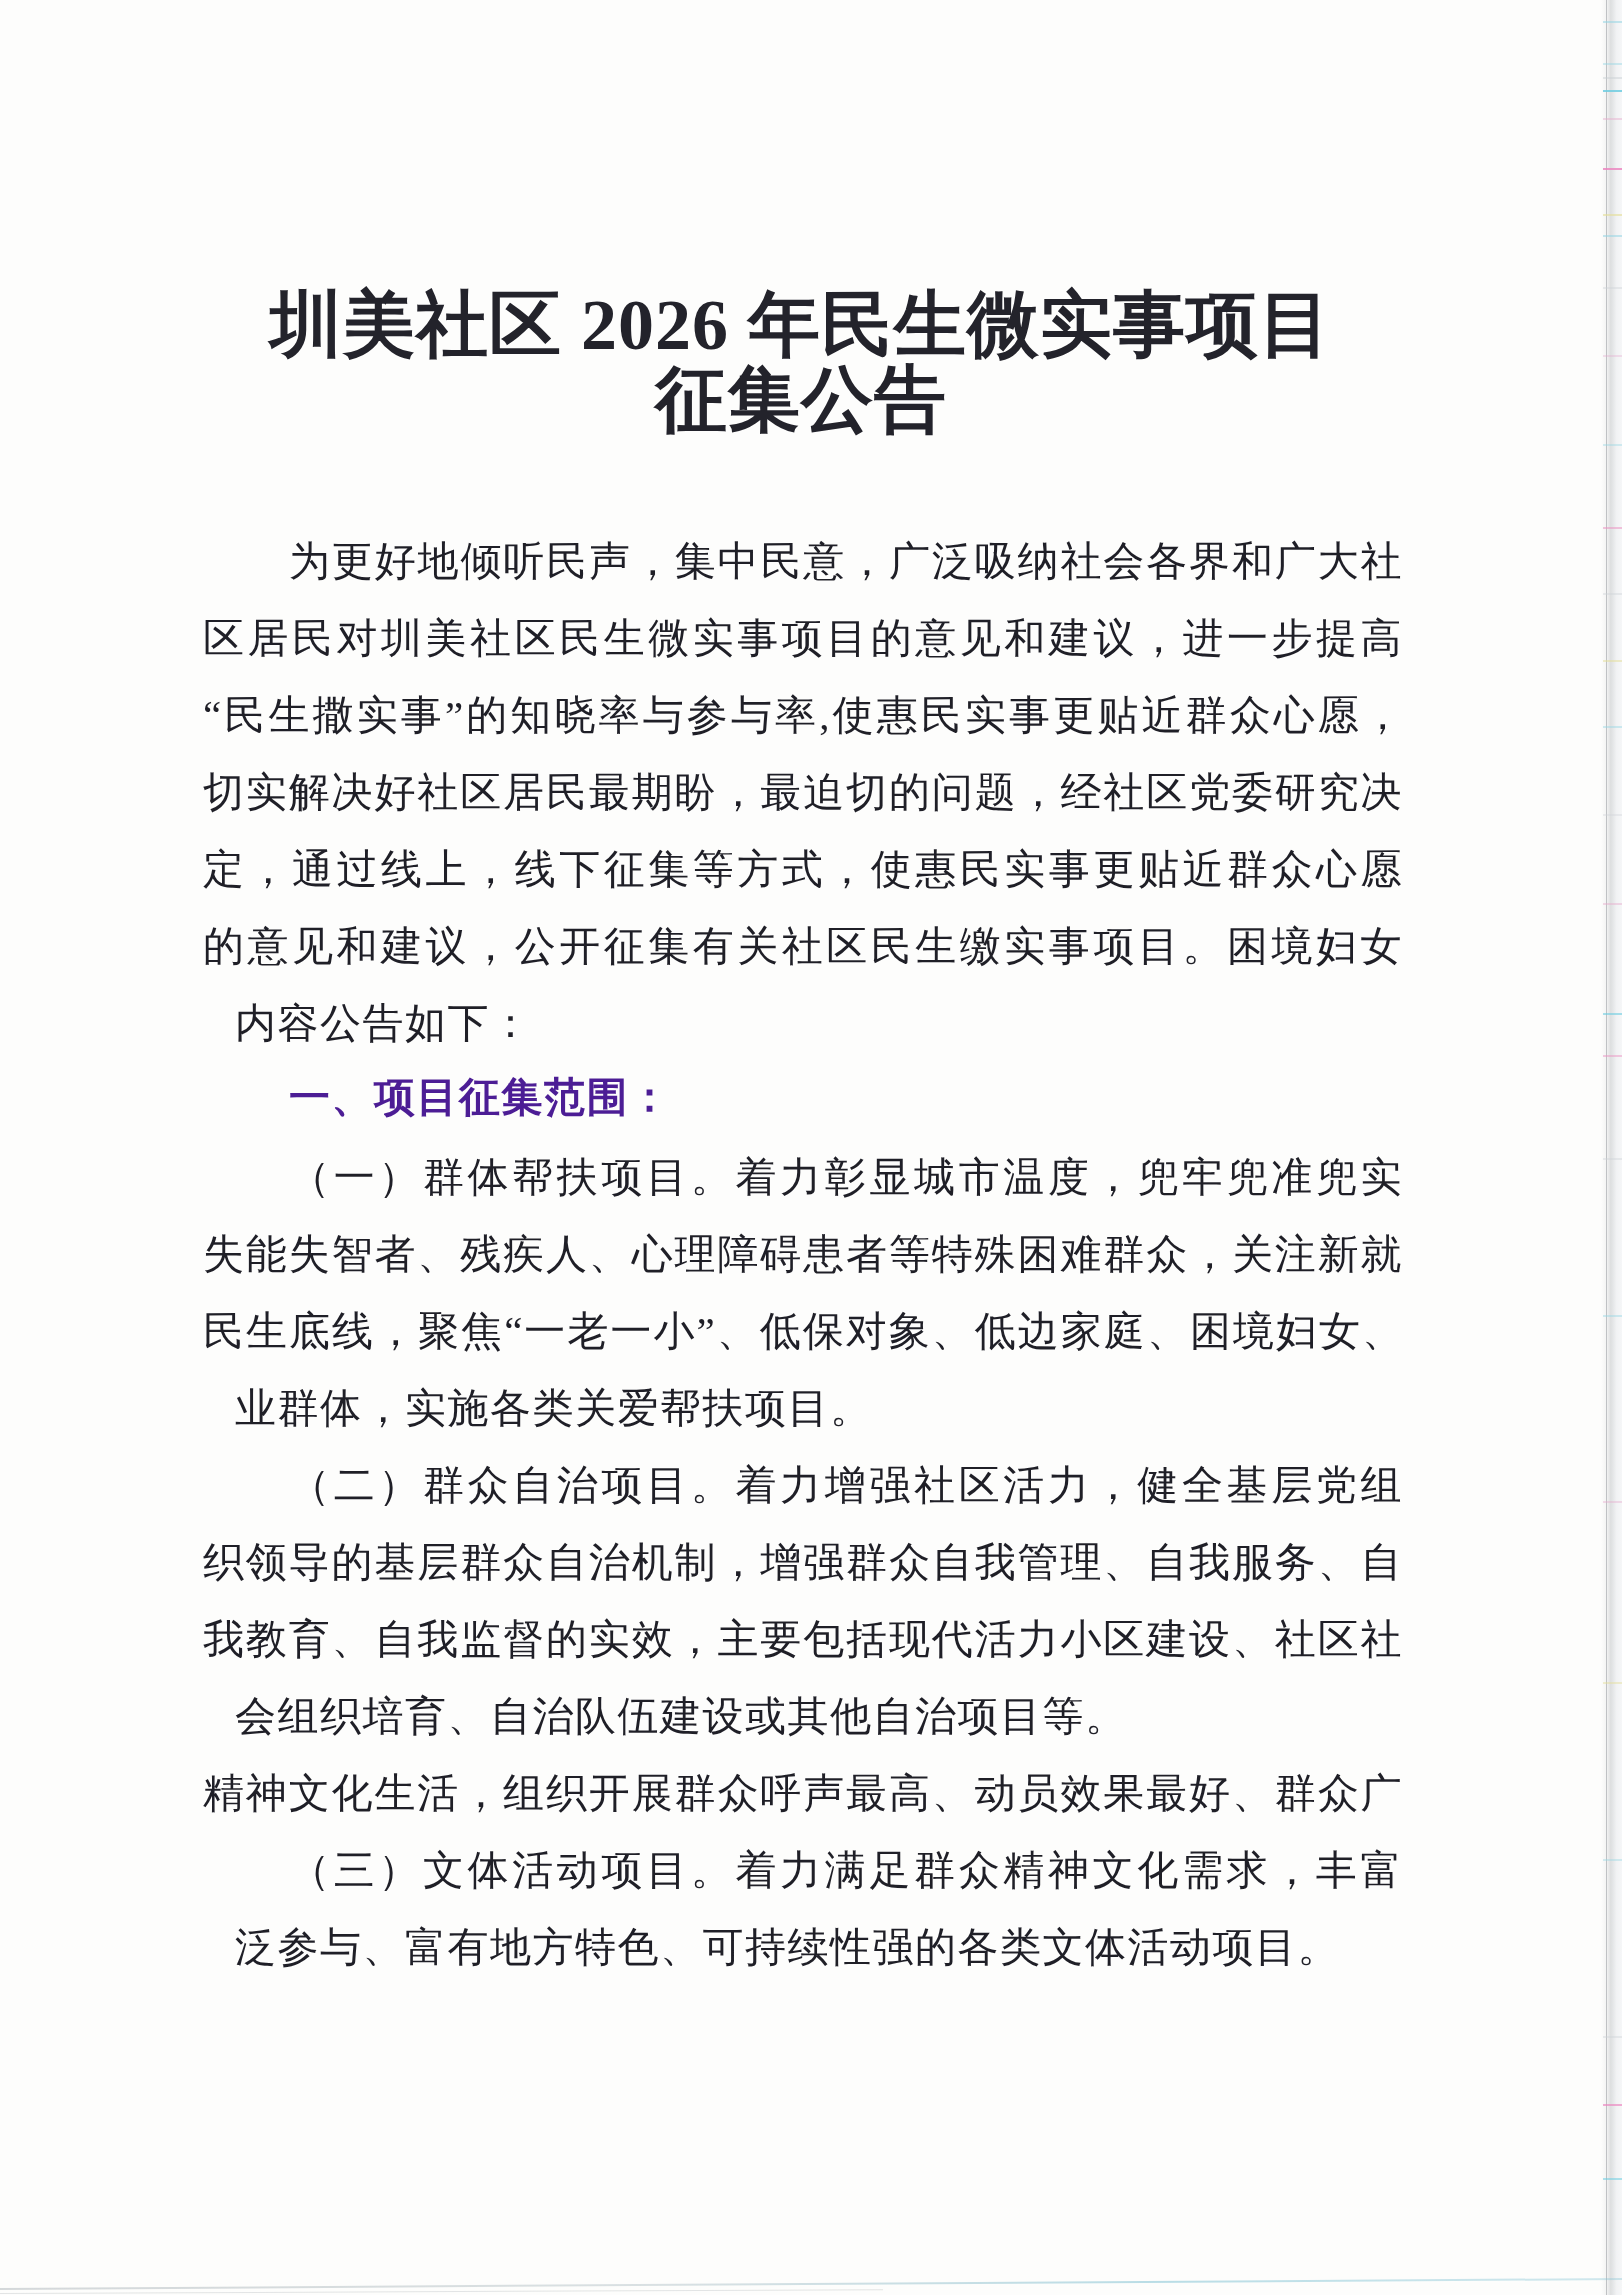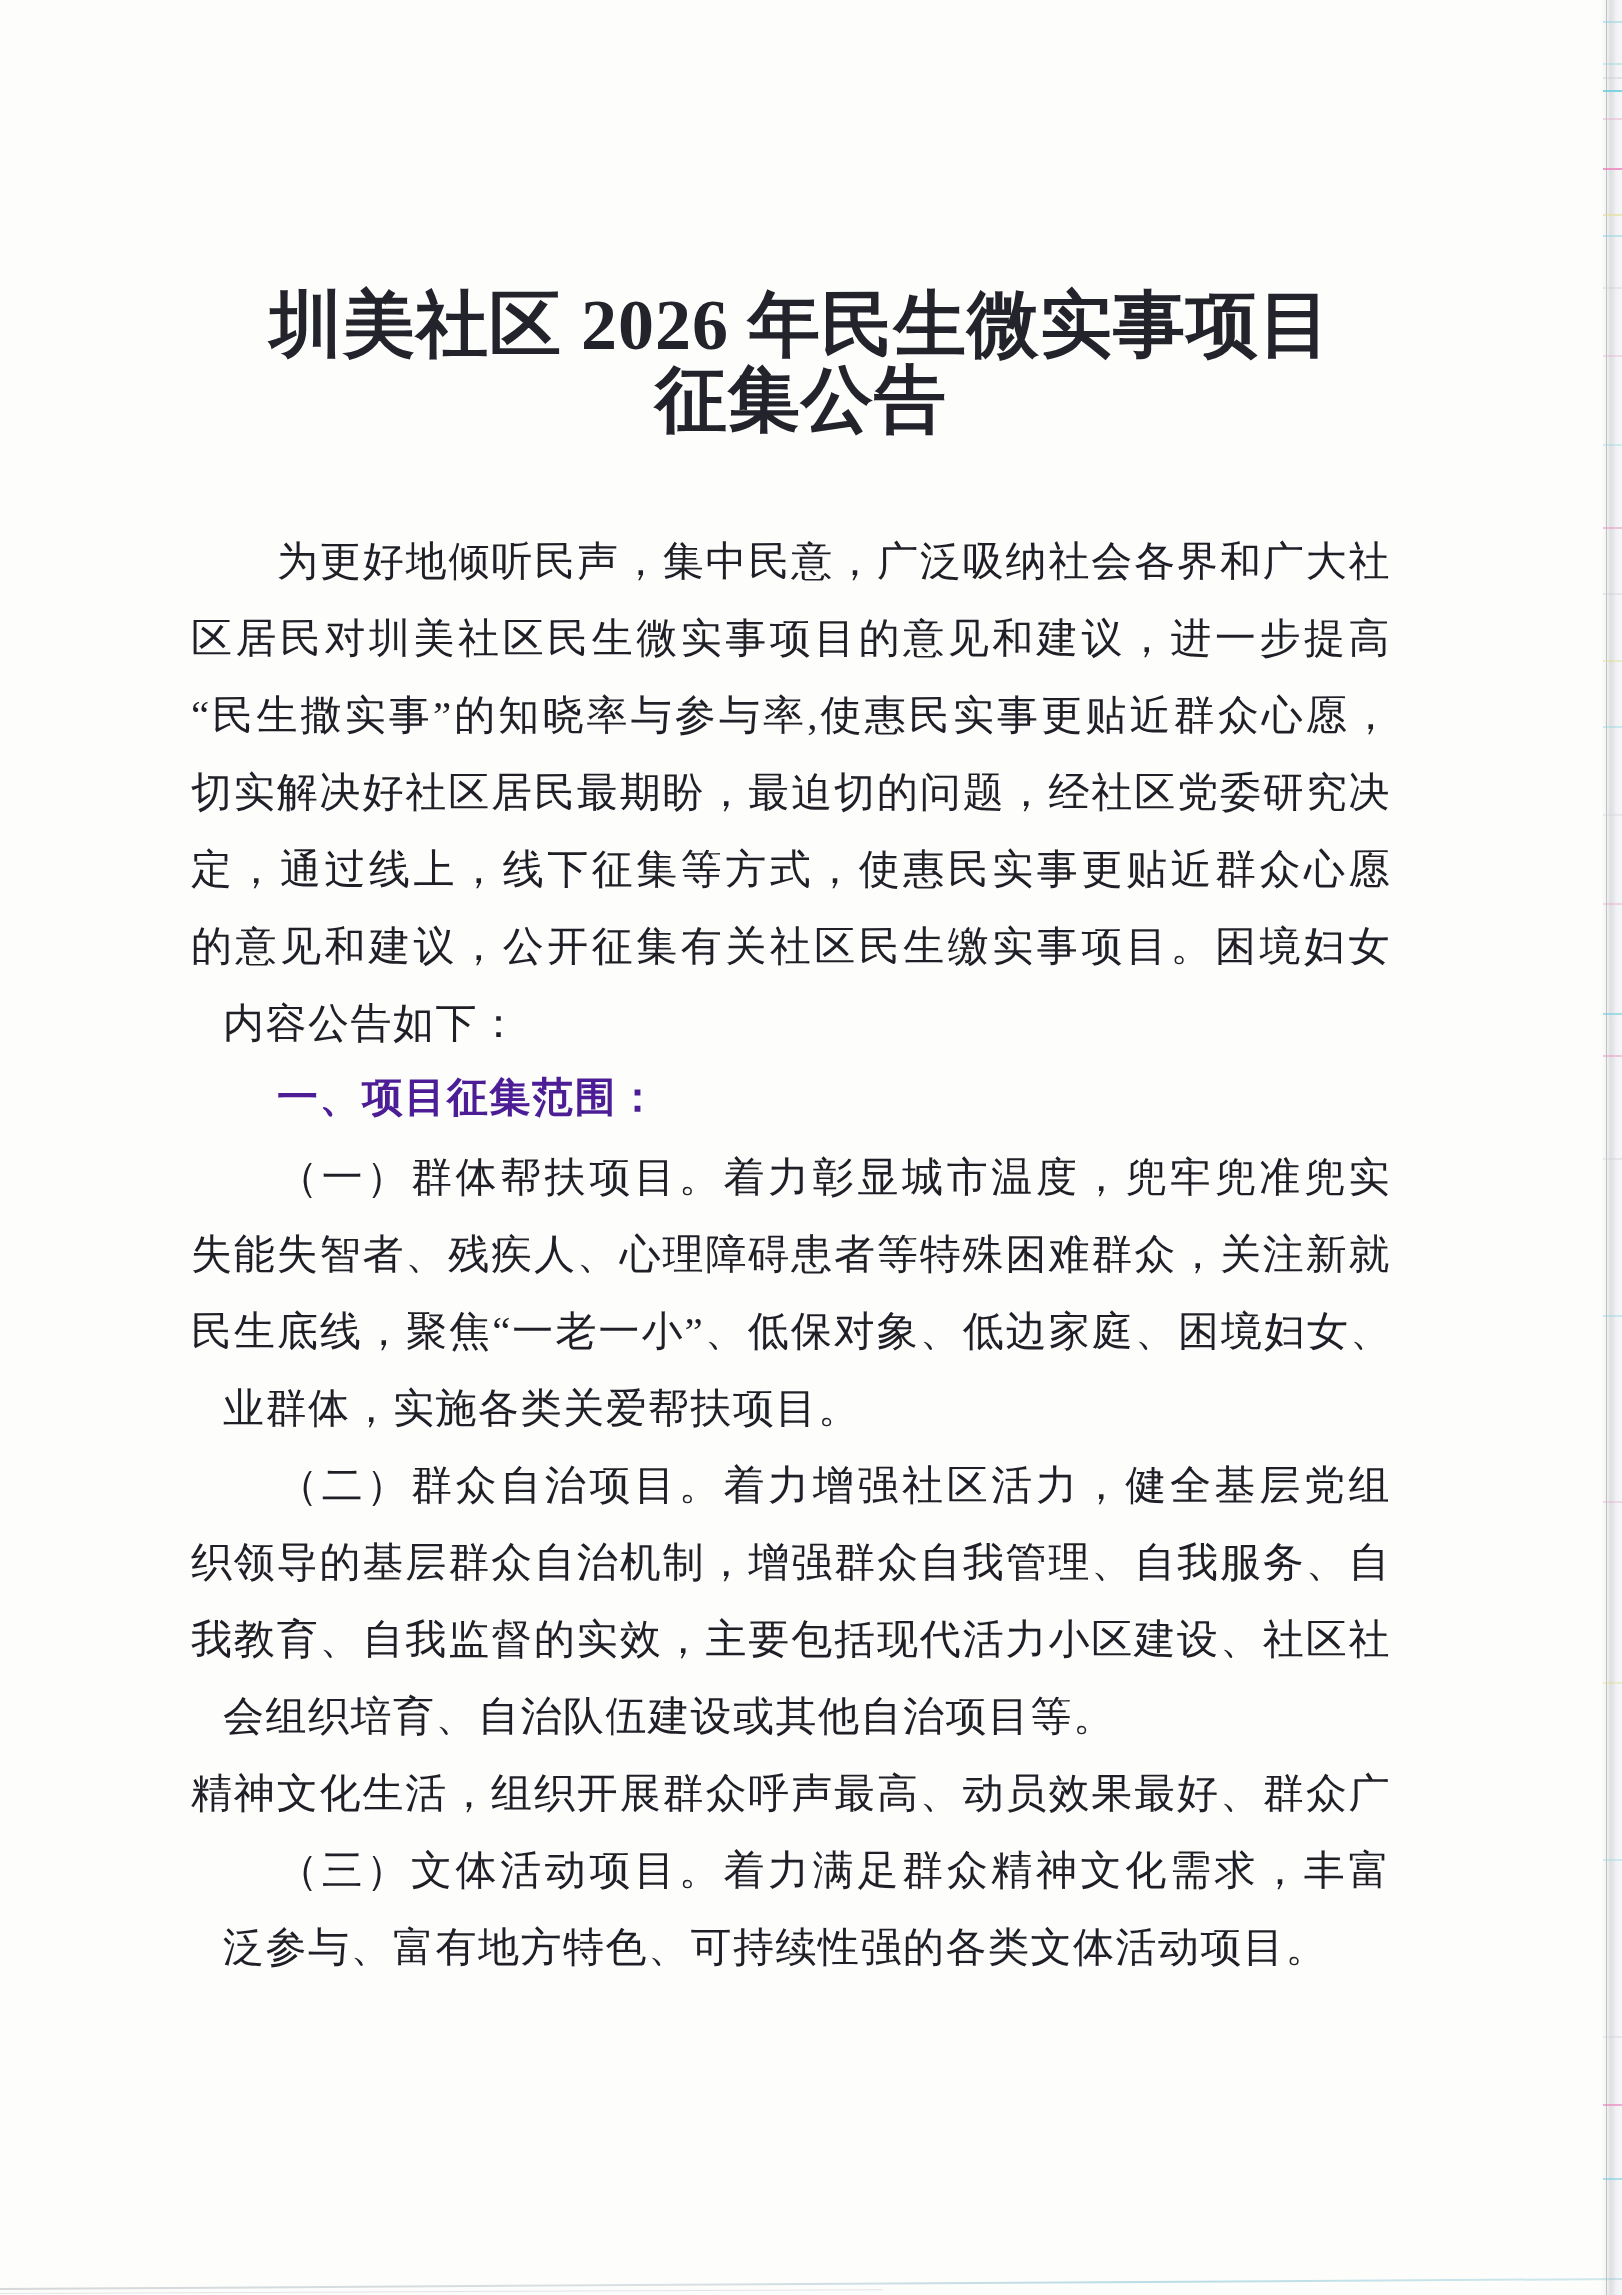--- a/index.html
+++ b/index.html
@@ -20,21 +20,21 @@
     font-family:"Liberation Serif", serif;
     font-weight:700;
     font-size:72px;
     line-height:75px;
     color:#23232b;
     letter-spacing:1px;
     white-space:nowrap;
   }
   
   #doc-body{
-    position:absolute;left:191px;top:523px;width:1200px;
+    position:absolute;left:203px;top:523px;width:1200px;
   }
   .ln{
     display:block;
     height:77px;
     line-height:77px;
     font-size:41px;
     letter-spacing:1.5px;
     color:#1f1f27;
     overflow:hidden;
     text-align:justify;

